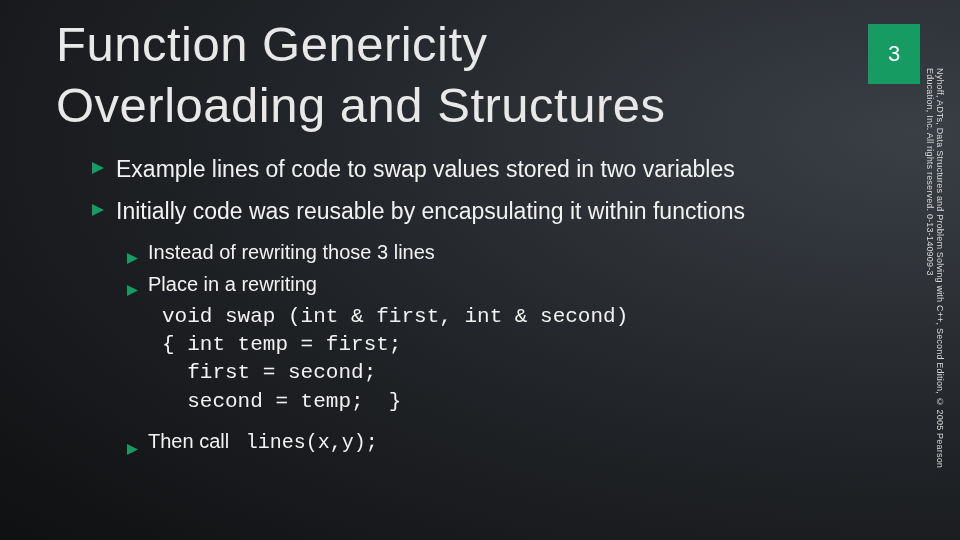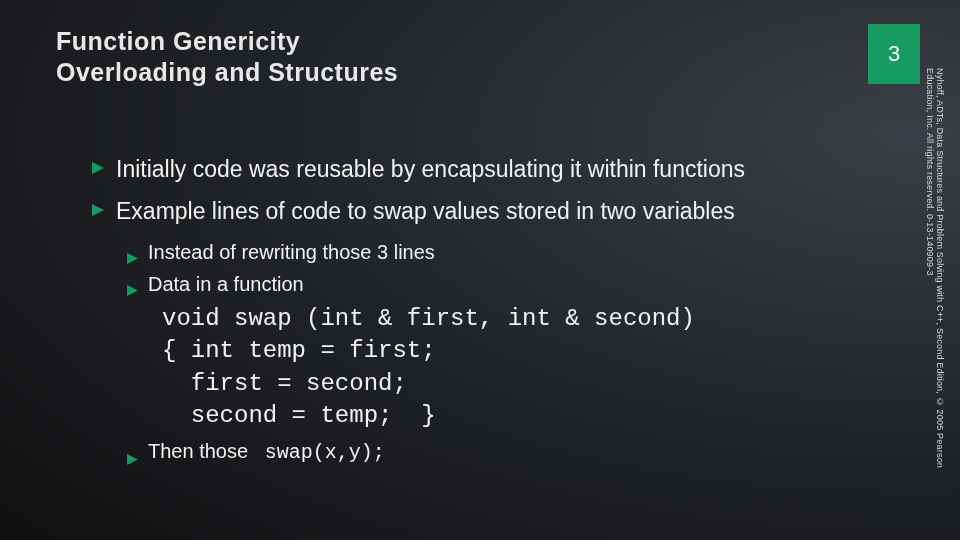--- a/index.html
+++ b/index.html
@@ -4,35 +4,35 @@
 <style>
   html,body{margin:0;padding:0;width:960px;height:540px;overflow:hidden;
     font-family:"Segoe UI",Arial,sans-serif;background:#000;}
   .slide{position:relative;width:960px;height:540px;
     background:radial-gradient(ellipse 140% 120% at 95% 25%,
       #3a3f45 0%,#2d3136 25%,#222529 45%,#1a1c1f 65%,#121315 85%,#0d0e10 100%);
     color:#f2f2f2;}
   .page-badge{position:absolute;top:24px;right:40px;width:52px;height:60px;
     background:#169b62;display:flex;align-items:center;justify-content:center;
     font-size:22px;color:#fff;}
-  .title{position:absolute;left:56px;top:26px;font-size:25px;font-weight:700;
+  .title{position:absolute;left:56px;top:14px;font-size:49px;font-weight:400;
     line-height:1.25;color:#e8e8e8;letter-spacing:0.5px;}
   .body{position:absolute;left:90px;top:155px;right:70px;font-size:23px;
     line-height:1.3;}
   .b1{margin:0 0 12px 0;display:flex;}
   .b1 .arrow{flex:0 0 auto;margin-right:10px;margin-top:5px;}
   .b1 .txt{flex:1 1 auto;}
   .b2wrap{margin-left:36px;font-size:20px;}
   .b2{margin:6px 0;display:flex;align-items:flex-end;}
   .b2 .arrow{flex:0 0 auto;margin-right:9px;margin-top:4px;}
   .b2 .txt{flex:1 1 auto;}
   .arrow svg{display:block}
   .inline-code{font-family:"Courier New",monospace;}
-  .codeblock{margin:2px 0 6px 36px;font-family:"Courier New",monospace;
-    font-size:24px;line-height:1.35;white-space:pre;}
+  .codeblock{margin:2px 0 12px 36px;font-family:"Courier New",monospace;
+    font-size:21px;line-height:1.35;white-space:pre;}
   .vert{position:absolute;right:16px;top:68px;width:20px;height:440px;
     font-size:9px;line-height:1.1;color:#d8d8d8;writing-mode:vertical-rl;
     text-orientation:mixed;letter-spacing:0.2px;}
 </style>
 </head>
 <body>
 
 <div class="slide">
 
   <div class="page-badge">
@@ -45,65 +45,65 @@
   </div>
 
   <div class="body">
 
     <div class="b1">
       <span class="arrow">
         <svg width="16" height="16">
             <polygon points="2,2 14,8 2,14" fill="#169b62"></polygon>
           </svg>
       </span>
-      <span class="txt">Initially code was reusable by encapsulating it within functions</span>
+      <span class="txt">Example lines of code to swap values stored in two variables</span>
     </div>
 
     <div class="b1">
       <span class="arrow">
         <svg width="16" height="16">
             <polygon points="2,2 14,8 2,14" fill="#169b62"></polygon>
           </svg>
       </span>
-      <span class="txt">Example lines of code to swap values stored in two variables</span>
+      <span class="txt">Initially code was reusable by encapsulating it within functions</span>
     </div>
 
     <div class="b2wrap">
 
       <div class="b2">
         <span class="arrow">
           <svg width="13" height="13">
               <polygon points="1,1 12,6.5 1,12" fill="#169b62"></polygon>
             </svg>
         </span>
         <span class="txt">Instead of rewriting those 3 lines</span>
       </div>
 
       <div class="b2">
         <span class="arrow">
           <svg width="13" height="13">
               <polygon points="1,1 12,6.5 1,12" fill="#169b62"></polygon>
             </svg>
         </span>
-        <span class="txt">Data in a function</span>
+        <span class="txt">Place in a rewriting</span>
       </div>
 
       <div class="codeblock">void swap (int &amp; first, int &amp; second)
 { int temp = first;
   first = second;
   second = temp;  }</div>
 
       <div class="b2">
         <span class="arrow">
           <svg width="13" height="13">
               <polygon points="1,1 12,6.5 1,12" fill="#169b62"></polygon>
             </svg>
         </span>
         <span class="txt">
-          <span>Then those</span>&nbsp;&nbsp;&nbsp;<span class="inline-code">swap(x,y);</span>
+          <span>Then call</span>&nbsp;&nbsp;&nbsp;<span class="inline-code">lines(x,y);</span>
         </span>
       </div>
 
     </div>
   </div>
 
   <div class="vert">Nyhoff, ADTs, Data Structures and Problem Solving with C++, Second Edition, © 2005 Pearson Education, Inc. All rights reserved. 0-13-140909-3</div>
 
 </div>
 

